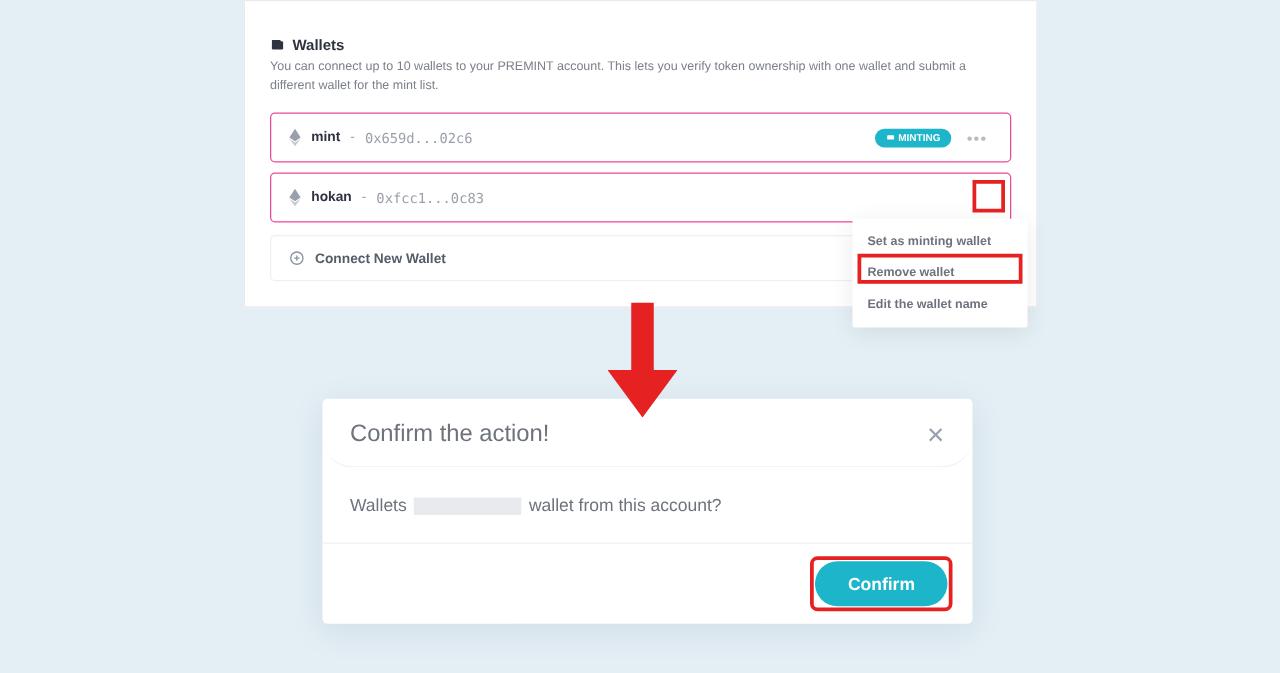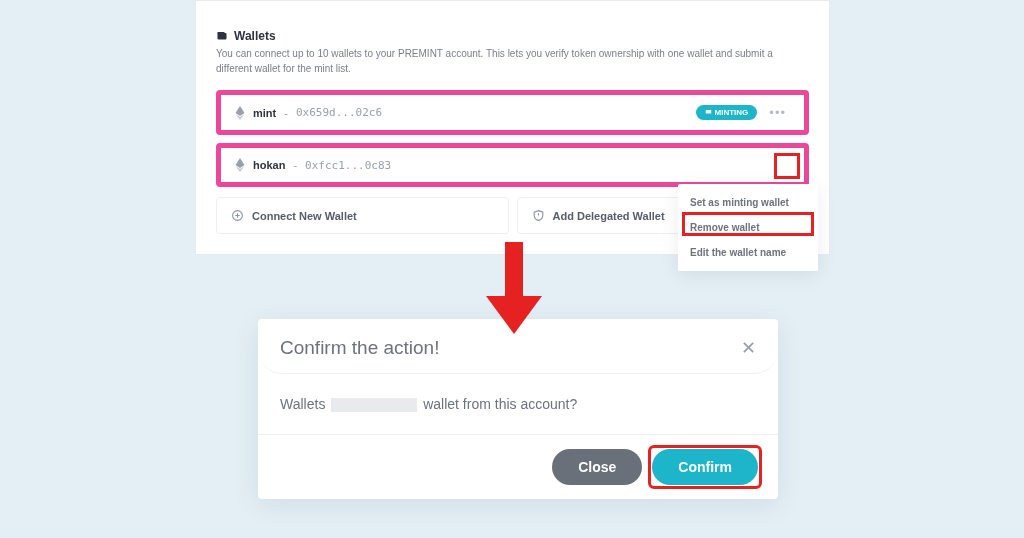--- a/index.html
+++ b/index.html
@@ -30,21 +30,21 @@
     }
     .panel-desc {
       font-size: 10px;
       color: #7b8089;
       line-height: 1.45;
       margin-bottom: 14px;
       max-width: 580px;
     }
 
     .wallet-row {
-      border: 5px solid #ec4899;
+      border: 1px solid #ec4899;
       border-radius: 4px;
       padding: 10px 14px;
       display: flex;
       align-items: center;
       gap: 8px;
       margin-bottom: 8px;
       position: relative;
       min-height: 40px;
     }
     .eth-icon {
@@ -261,47 +261,37 @@
   <div class="action-row">
     <div class="action-btn">
       <span class="action-icon">
         <svg width="13" height="13" viewBox="0 0 24 24" fill="none" stroke="#8c93a0" stroke-width="2">
             <circle cx="12" cy="12" r="9"></circle>
             <path d="M12 8v8M8 12h8"></path>
           </svg>
       </span>
       <span>Connect New Wallet</span>
     </div>
-    <div class="action-btn">
-      <span class="action-icon">
-        <svg width="13" height="13" viewBox="0 0 24 24" fill="none" stroke="#8c93a0" stroke-width="2">
-            <path d="M12 3l8 3v5c0 5-3.5 9-8 10-4.5-1-8-5-8-10V6l8-3z"></path>
-            <path d="M12 8v4M12 15h.01"></path>
-          </svg>
-      </span>
-      <span>Add Delegated Wallet</span>
-    </div>
   </div>
 </div>
 
 <svg class="big-arrow" viewBox="0 0 56 92">
   <rect x="19" y="0" width="18" height="56" fill="#e52121"></rect>
   <path d="M0 54 L56 54 L28 92 Z" fill="#e52121"></path>
 </svg>
 
 <div class="modal">
   <div class="modal-head">
     <span class="modal-title">Confirm the action!</span>
     <span class="modal-close">✕</span>
   </div>
   <div class="modal-body">
     <span>Wallets</span>
     <span class="redacted"></span>
     <span>wallet from this account?</span>
   </div>
   <div class="modal-foot">
-    <button class="btn btn-secondary">Close</button>
     <button class="btn btn-primary">
       <span>Confirm</span>
       <span class="btn-primary-highlight"></span>
     </button>
   </div>
 </div>
 
 </body></html>

